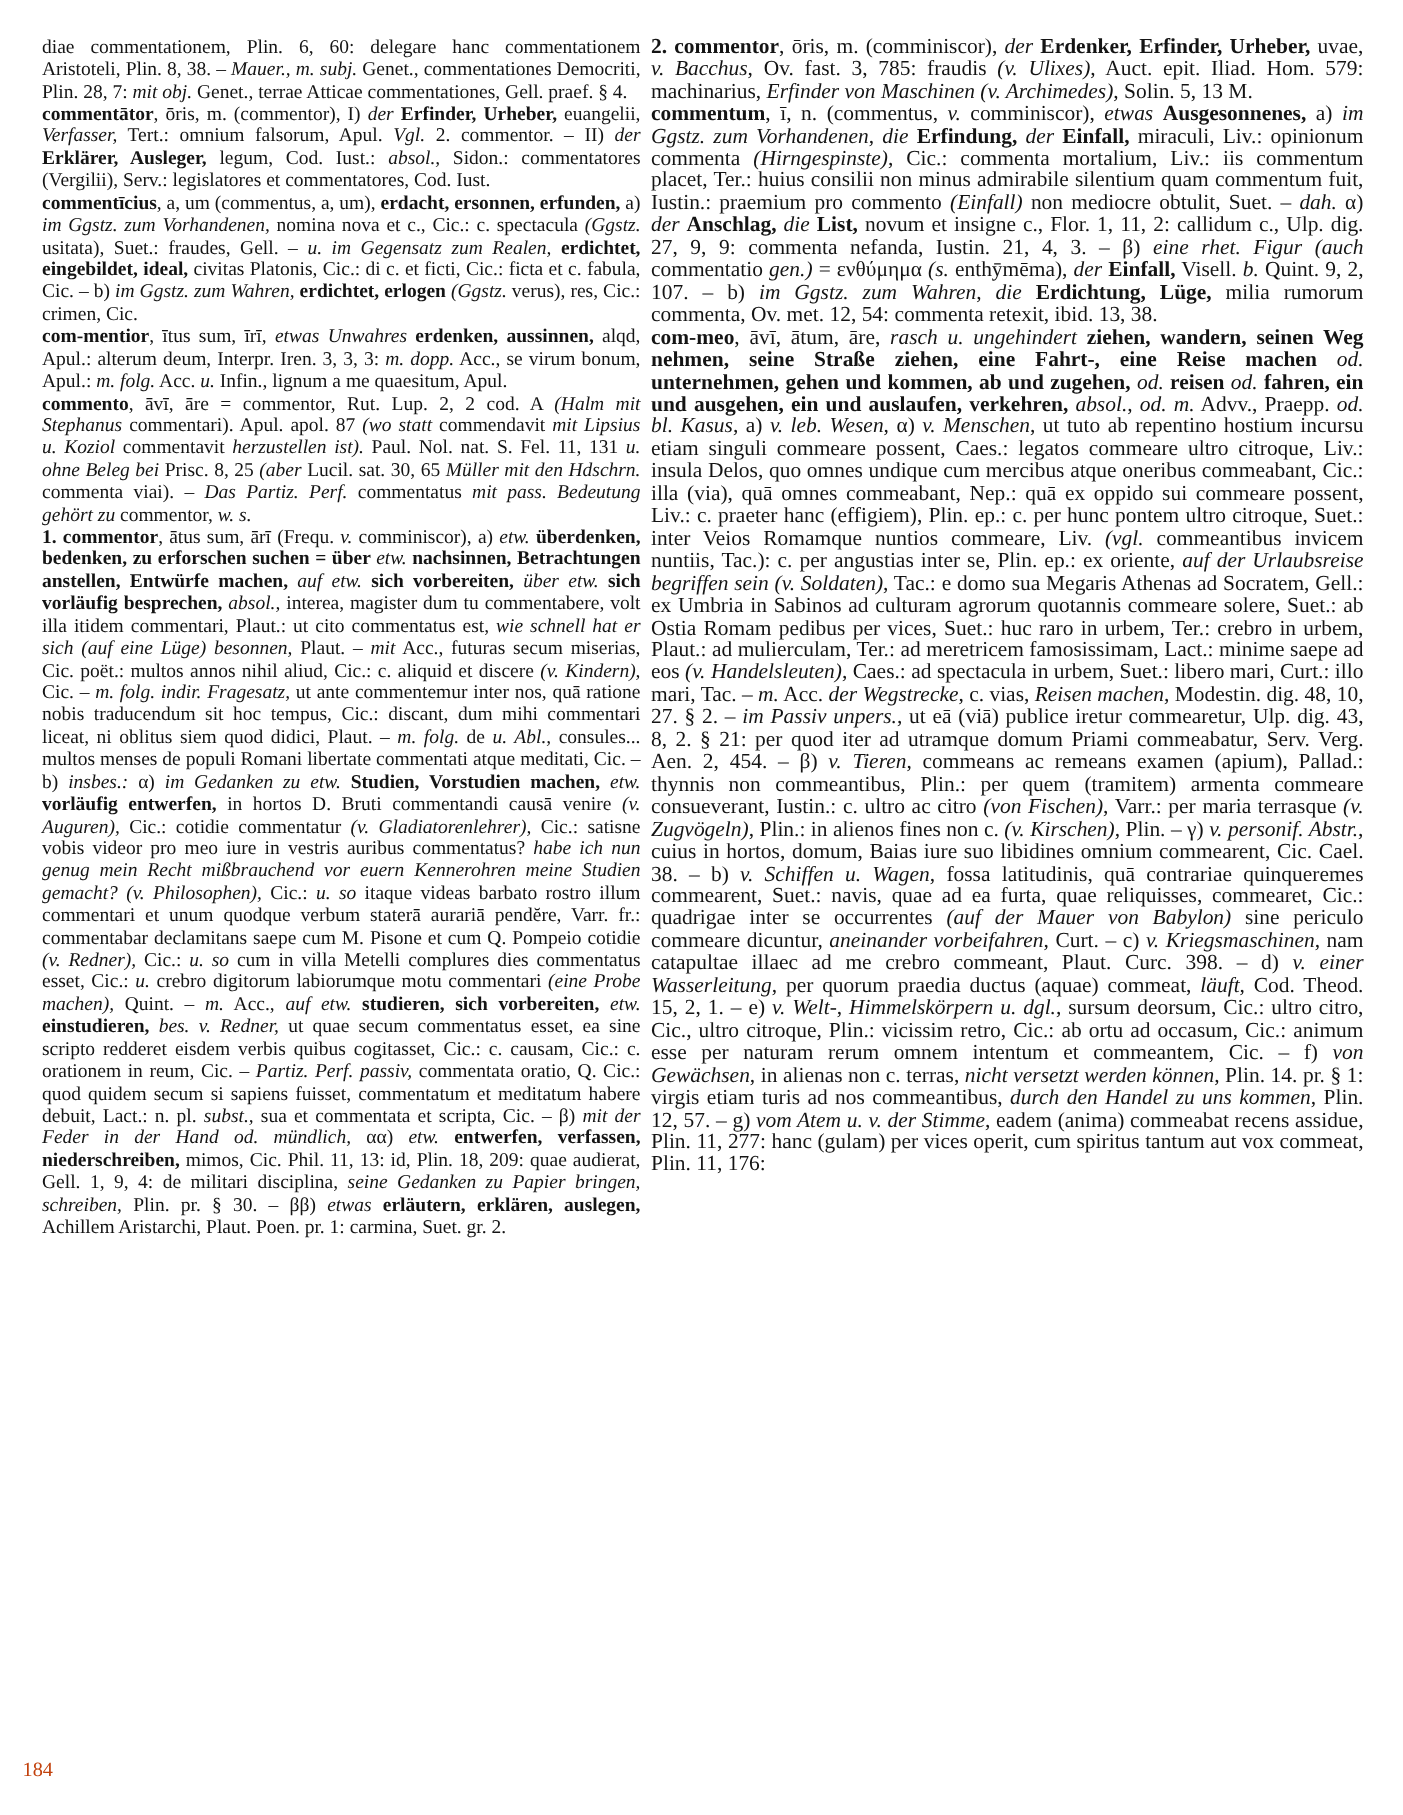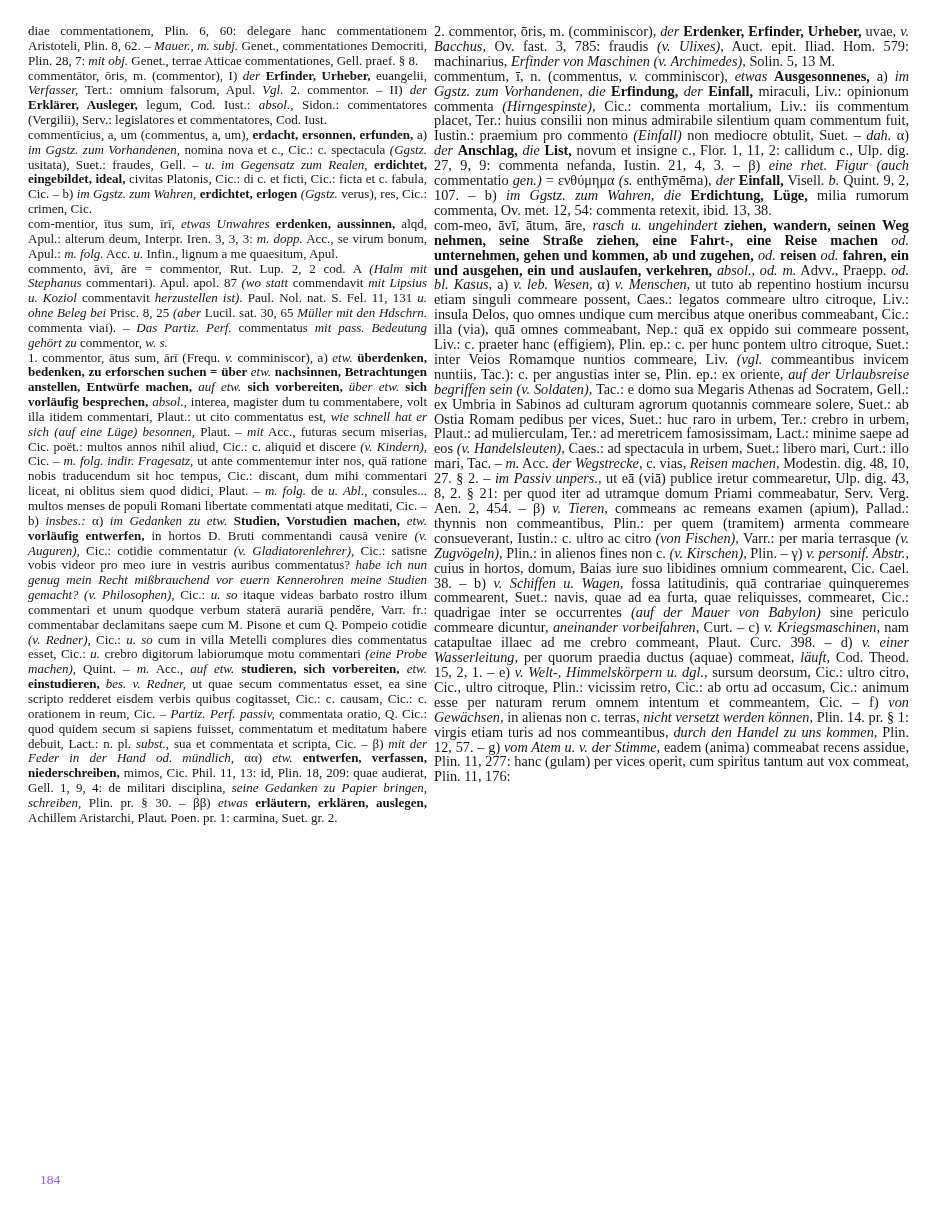--- a/index.html
+++ b/index.html
@@ -20,33 +20,33 @@
     left:28px;width:399px;
     font-size:13px;line-height:14.85px;
   }
   .col-right{
     left:434px;width:475px;
     font-size:14.3px;line-height:14.9px;
   }
   p.entry{margin:0;padding:0;}
   .n{font-style:normal;font-weight:400;}
   .i{font-style:italic;font-weight:400;}
-  .b{font-style:normal;font-weight:400;}
+  .b{font-style:normal;font-weight:700;}
   .bi{font-weight:700;}
   .page-number{
-    position:absolute;left:40px;top:1172px;
-    font-size:13.5px;color:#8b5cf6;
+    position:absolute;left:15px;top:1172px;
+    font-size:13.5px;color:#c2410c;
   }
 </style>
 </head>
 <body>
 
 <div class="page">
   <div class="col col-left">
-      <p class="entry"><span class="n">diae commentationem, Plin. 6, 60: delegare hanc commentationem Aristoteli, Plin. 8, 62. – </span><span class="i">Mauer., m. subj.</span><span class="n"> Genet., commentationes Democriti, Plin. 28, 7: </span><span class="i">mit obj.</span><span class="n"> Genet., terrae Atticae commentationes, Gell. praef. § 8.</span></p>
+      <p class="entry"><span class="n">diae commentationem, Plin. 6, 60: delegare hanc commentationem Aristoteli, Plin. 8, 38. – </span><span class="i">Mauer., m. subj.</span><span class="n"> Genet., commentationes Democriti, Plin. 28, 7: </span><span class="i">mit obj.</span><span class="n"> Genet., terrae Atticae commentationes, Gell. praef. § 4.</span></p>
       <p class="entry"><span class="b">commentātor</span><span class="n">, ōris, m. (commentor), I) </span><span class="i">der </span><span class="bi">Erfinder, Urheber,</span><span class="n"> euangelii, </span><span class="i">Verfasser,</span><span class="n"> Tert.: omnium falsorum, Apul. </span><span class="i">Vgl.</span><span class="n"> 2. commentor. – II) </span><span class="i">der </span><span class="bi">Erklärer, Ausleger,</span><span class="n"> legum, Cod. Iust.: </span><span class="i">absol.,</span><span class="n"> Sidon.: commentatores (Vergilii), Serv.: legislatores et commentatores, Cod. Iust.</span></p>
       <p class="entry"><span class="b">commentīcius</span><span class="n">, a, um (commentus, a, um), </span><span class="bi">erdacht, ersonnen, erfunden,</span><span class="n"> a) </span><span class="i">im Ggstz. zum Vorhandenen,</span><span class="n"> nomina nova et c., Cic.: c. spectacula </span><span class="i">(Ggstz.</span><span class="n"> usitata), Suet.: fraudes, Gell. – </span><span class="i">u. im Gegensatz zum Realen, </span><span class="bi">erdichtet, eingebildet, ideal,</span><span class="n"> civitas Platonis, Cic.: di c. et ficti, Cic.: ficta et c. fabula, Cic. – b) </span><span class="i">im Ggstz. zum Wahren, </span><span class="bi">erdichtet, erlogen </span><span class="i">(Ggstz.</span><span class="n"> verus), res, Cic.: crimen, Cic.</span></p>
       <p class="entry"><span class="b">com-mentior</span><span class="n">, ītus sum, īrī, </span><span class="i">etwas Unwahres </span><span class="bi">erdenken, aussinnen,</span><span class="n"> alqd, Apul.: alterum deum, Interpr. Iren. 3, 3, 3: </span><span class="i">m. dopp.</span><span class="n"> Acc., se virum bonum, Apul.: </span><span class="i">m. folg.</span><span class="n"> Acc. </span><span class="i">u.</span><span class="n"> Infin., lignum a me quaesitum, Apul.</span></p>
       <p class="entry"><span class="b">commento</span><span class="n">, āvī, āre = commentor, Rut. Lup. 2, 2 cod. A </span><span class="i">(Halm mit Stephanus</span><span class="n"> commentari). Apul. apol. 87 </span><span class="i">(wo statt</span><span class="n"> commendavit </span><span class="i">mit Lipsius u. Koziol</span><span class="n"> commentavit </span><span class="i">herzustellen ist).</span><span class="n"> Paul. Nol. nat. S. Fel. 11, 131 </span><span class="i">u. ohne Beleg bei</span><span class="n"> Prisc. 8, 25 </span><span class="i">(aber</span><span class="n"> Lucil. sat. 30, 65 </span><span class="i">Müller mit den Hdschrn.</span><span class="n"> commenta viai). – </span><span class="i">Das Partiz. Perf.</span><span class="n"> commentatus </span><span class="i">mit pass. Bedeutung gehört zu</span><span class="n"> commentor, </span><span class="i">w. s.</span></p>
       <p class="entry"><span class="b">1. commentor</span><span class="n">, ātus sum, ārī (Frequ. </span><span class="i">v.</span><span class="n"> comminiscor), a) </span><span class="i">etw. </span><span class="bi">überdenken, bedenken, zu erforschen suchen = über </span><span class="i">etw. </span><span class="bi">nachsinnen, Betrachtungen anstellen, Entwürfe machen, </span><span class="i">auf etw. </span><span class="bi">sich vorbereiten, </span><span class="i">über etw. </span><span class="bi">sich vorläufig besprechen, </span><span class="i">absol.,</span><span class="n"> interea, magister dum tu commentabere, volt illa itidem commentari, Plaut.: ut cito commentatus est, </span><span class="i">wie schnell hat er sich (auf eine Lüge) besonnen,</span><span class="n"> Plaut. – </span><span class="i">mit</span><span class="n"> Acc., futuras secum miserias, Cic. poët.: multos annos nihil aliud, Cic.: c. aliquid et discere </span><span class="i">(v. Kindern),</span><span class="n"> Cic. – </span><span class="i">m. folg. indir. Fragesatz,</span><span class="n"> ut ante commentemur inter nos, quā ratione nobis traducendum sit hoc tempus, Cic.: discant, dum mihi commentari liceat, ni oblitus siem quod didici, Plaut. – </span><span class="i">m. folg.</span><span class="n"> de </span><span class="i">u. Abl.,</span><span class="n"> consules... multos menses de populi Romani libertate commentati atque meditati, Cic. – b) </span><span class="i">insbes.:</span><span class="n"> α) </span><span class="i">im Gedanken zu etw. </span><span class="bi">Studien, Vorstudien machen, </span><span class="i">etw. </span><span class="bi">vorläufig entwerfen,</span><span class="n"> in hortos D. Bruti commentandi causā venire </span><span class="i">(v. Auguren),</span><span class="n"> Cic.: cotidie commentatur </span><span class="i">(v. Gladiatorenlehrer),</span><span class="n"> Cic.: satisne vobis videor pro meo iure in vestris auribus commentatus? </span><span class="i">habe ich nun genug mein Recht mißbrauchend vor euern Kennerohren meine Studien gemacht? (v. Philosophen),</span><span class="n"> Cic.: </span><span class="i">u. so</span><span class="n"> itaque videas barbato rostro illum commentari et unum quodque verbum staterā aurariā pendĕre, Varr. fr.: commentabar declamitans saepe cum M. Pisone et cum Q. Pompeio cotidie </span><span class="i">(v. Redner),</span><span class="n"> Cic.: </span><span class="i">u. so</span><span class="n"> cum in villa Metelli complures dies commentatus esset, Cic.: </span><span class="i">u.</span><span class="n"> crebro digitorum labiorumque motu commentari </span><span class="i">(eine Probe machen),</span><span class="n"> Quint. – </span><span class="i">m.</span><span class="n"> Acc., </span><span class="i">auf etw. </span><span class="bi">studieren, sich vorbereiten, </span><span class="i">etw. </span><span class="bi">einstudieren, </span><span class="i">bes. v. Redner,</span><span class="n"> ut quae secum commentatus esset, ea sine scripto redderet eisdem verbis quibus cogitasset, Cic.: c. causam, Cic.: c. orationem in reum, Cic. – </span><span class="i">Partiz. Perf. passiv,</span><span class="n"> commentata oratio, Q. Cic.: quod quidem secum si sapiens fuisset, commentatum et meditatum habere debuit, Lact.: n. pl. </span><span class="i">subst.,</span><span class="n"> sua et commentata et scripta, Cic. – β) </span><span class="i">mit der Feder in der Hand od. mündlich,</span><span class="n"> αα) </span><span class="i">etw. </span><span class="bi">entwerfen, verfassen, niederschreiben,</span><span class="n"> mimos, Cic. Phil. 11, 13: id, Plin. 18, 209: quae audierat, Gell. 1, 9, 4: de militari disciplina, </span><span class="i">seine Gedanken zu Papier bringen, schreiben,</span><span class="n"> Plin. pr. § 30. – ββ) </span><span class="i">etwas </span><span class="bi">erläutern, erklären, auslegen,</span><span class="n"> Achillem Aristarchi, Plaut. Poen. pr. 1: carmina, Suet. gr. 2.</span></p>
     </div>
   <div class="col col-right">
       <p class="entry"><span class="b">2. commentor</span><span class="n">, ōris, m. (comminiscor), </span><span class="i">der </span><span class="bi">Erdenker, Erfinder, Urheber,</span><span class="n"> uvae, </span><span class="i">v. Bacchus,</span><span class="n"> Ov. fast. 3, 785: fraudis </span><span class="i">(v. Ulixes),</span><span class="n"> Auct. epit. Iliad. Hom. 579: machinarius, </span><span class="i">Erfinder von Maschinen (v. Archimedes),</span><span class="n"> Solin. 5, 13 M.</span></p>
       <p class="entry"><span class="b">commentum</span><span class="n">, ī, n. (commentus, </span><span class="i">v.</span><span class="n"> comminiscor), </span><span class="i">etwas </span><span class="bi">Ausgesonnenes,</span><span class="n"> a) </span><span class="i">im Ggstz. zum Vorhandenen, die </span><span class="bi">Erfindung, </span><span class="i">der </span><span class="bi">Einfall,</span><span class="n"> miraculi, Liv.: opinionum commenta </span><span class="i">(Hirngespinste),</span><span class="n"> Cic.: commenta mortalium, Liv.: iis commentum placet, Ter.: huius consilii non minus admirabile silentium quam commentum fuit, Iustin.: praemium pro commento </span><span class="i">(Einfall)</span><span class="n"> non mediocre obtulit, Suet. – </span><span class="i">dah.</span><span class="n"> α) </span><span class="i">der </span><span class="bi">Anschlag, </span><span class="i">die </span><span class="bi">List,</span><span class="n"> novum et insigne c., Flor. 1, 11, 2: callidum c., Ulp. dig. 27, 9, 9: commenta nefanda, Iustin. 21, 4, 3. – β) </span><span class="i">eine rhet. Figur (auch</span><span class="n"> commentatio </span><span class="i">gen.)</span><span class="n"> = ενθύμημα </span><span class="i">(s.</span><span class="n"> enthȳmēma), </span><span class="i">der </span><span class="bi">Einfall,</span><span class="n"> Visell. </span><span class="i">b.</span><span class="n"> Quint. 9, 2, 107. – b) </span><span class="i">im Ggstz. zum Wahren, die </span><span class="bi">Erdichtung, Lüge,</span><span class="n"> milia rumorum commenta, Ov. met. 12, 54: commenta retexit, ibid. 13, 38.</span></p>
       <p class="entry"><span class="b">com-meo</span><span class="n">, āvī, ātum, āre, </span><span class="i">rasch u. ungehindert </span><span class="bi">ziehen, wandern, seinen Weg nehmen, seine Straße ziehen, eine Fahrt-, eine Reise machen </span><span class="i">od. </span><span class="bi">unternehmen, gehen und kommen, ab und zugehen, </span><span class="i">od. </span><span class="bi">reisen </span><span class="i">od. </span><span class="bi">fahren, ein und ausgehen, ein und auslaufen, verkehren, </span><span class="i">absol., od. m.</span><span class="n"> Advv., Praepp. </span><span class="i">od. bl. Kasus,</span><span class="n"> a) </span><span class="i">v. leb. Wesen,</span><span class="n"> α) </span><span class="i">v. Menschen,</span><span class="n"> ut tuto ab repentino hostium incursu etiam singuli commeare possent, Caes.: legatos commeare ultro citroque, Liv.: insula Delos, quo omnes undique cum mercibus atque oneribus commeabant, Cic.: illa (via), quā omnes commeabant, Nep.: quā ex oppido sui commeare possent, Liv.: c. praeter hanc (effigiem), Plin. ep.: c. per hunc pontem ultro citroque, Suet.: inter Veios Romamque nuntios commeare, Liv. </span><span class="i">(vgl.</span><span class="n"> commeantibus invicem nuntiis, Tac.): c. per angustias inter se, Plin. ep.: ex oriente, </span><span class="i">auf der Urlaubsreise begriffen sein (v. Soldaten),</span><span class="n"> Tac.: e domo sua Megaris Athenas ad Socratem, Gell.: ex Umbria in Sabinos ad culturam agrorum quotannis commeare solere, Suet.: ab Ostia Romam pedibus per vices, Suet.: huc raro in urbem, Ter.: crebro in urbem, Plaut.: ad mulierculam, Ter.: ad meretricem famosissimam, Lact.: minime saepe ad eos </span><span class="i">(v. Handelsleuten),</span><span class="n"> Caes.: ad spectacula in urbem, Suet.: libero mari, Curt.: illo mari, Tac. – </span><span class="i">m.</span><span class="n"> Acc. </span><span class="i">der Wegstrecke,</span><span class="n"> c. vias, </span><span class="i">Reisen machen,</span><span class="n"> Modestin. dig. 48, 10, 27. § 2. – </span><span class="i">im Passiv unpers.,</span><span class="n"> ut eā (viā) publice iretur commearetur, Ulp. dig. 43, 8, 2. § 21: per quod iter ad utramque domum Priami commeabatur, Serv. Verg. Aen. 2, 454. – β) </span><span class="i">v. Tieren,</span><span class="n"> commeans ac remeans examen (apium), Pallad.: thynnis non commeantibus, Plin.: per quem (tramitem) armenta commeare consueverant, Iustin.: c. ultro ac citro </span><span class="i">(von Fischen),</span><span class="n"> Varr.: per maria terrasque </span><span class="i">(v. Zugvögeln),</span><span class="n"> Plin.: in alienos fines non c. </span><span class="i">(v. Kirschen),</span><span class="n"> Plin. – γ) </span><span class="i">v. personif. Abstr.,</span><span class="n"> cuius in hortos, domum, Baias iure suo libidines omnium commearent, Cic. Cael. 38. – b) </span><span class="i">v. Schiffen u. Wagen,</span><span class="n"> fossa latitudinis, quā contrariae quinqueremes commearent, Suet.: navis, quae ad ea furta, quae reliquisses, commearet, Cic.: quadrigae inter se occurrentes </span><span class="i">(auf der Mauer von Babylon)</span><span class="n"> sine periculo commeare dicuntur, </span><span class="i">aneinander vorbeifahren,</span><span class="n"> Curt. – c) </span><span class="i">v. Kriegsmaschinen,</span><span class="n"> nam catapultae illaec ad me crebro commeant, Plaut. Curc. 398. – d) </span><span class="i">v. einer Wasserleitung,</span><span class="n"> per quorum praedia ductus (aquae) commeat, </span><span class="i">läuft,</span><span class="n"> Cod. Theod. 15, 2, 1. – e) </span><span class="i">v. Welt-, Himmelskörpern u. dgl.,</span><span class="n"> sursum deorsum, Cic.: ultro citro, Cic., ultro citroque, Plin.: vicissim retro, Cic.: ab ortu ad occasum, Cic.: animum esse per naturam rerum omnem intentum et commeantem, Cic. – f) </span><span class="i">von Gewächsen,</span><span class="n"> in alienas non c. terras, </span><span class="i">nicht versetzt werden können,</span><span class="n"> Plin. 14. pr. § 1: virgis etiam turis ad nos commeantibus, </span><span class="i">durch den Handel zu uns kommen,</span><span class="n"> Plin. 12, 57. – g) </span><span class="i">vom Atem u. v. der Stimme,</span><span class="n"> eadem (anima) commeabat recens assidue, Plin. 11, 277: hanc (gulam) per vices operit, cum spiritus tantum aut vox commeat, Plin. 11, 176:</span></p>

